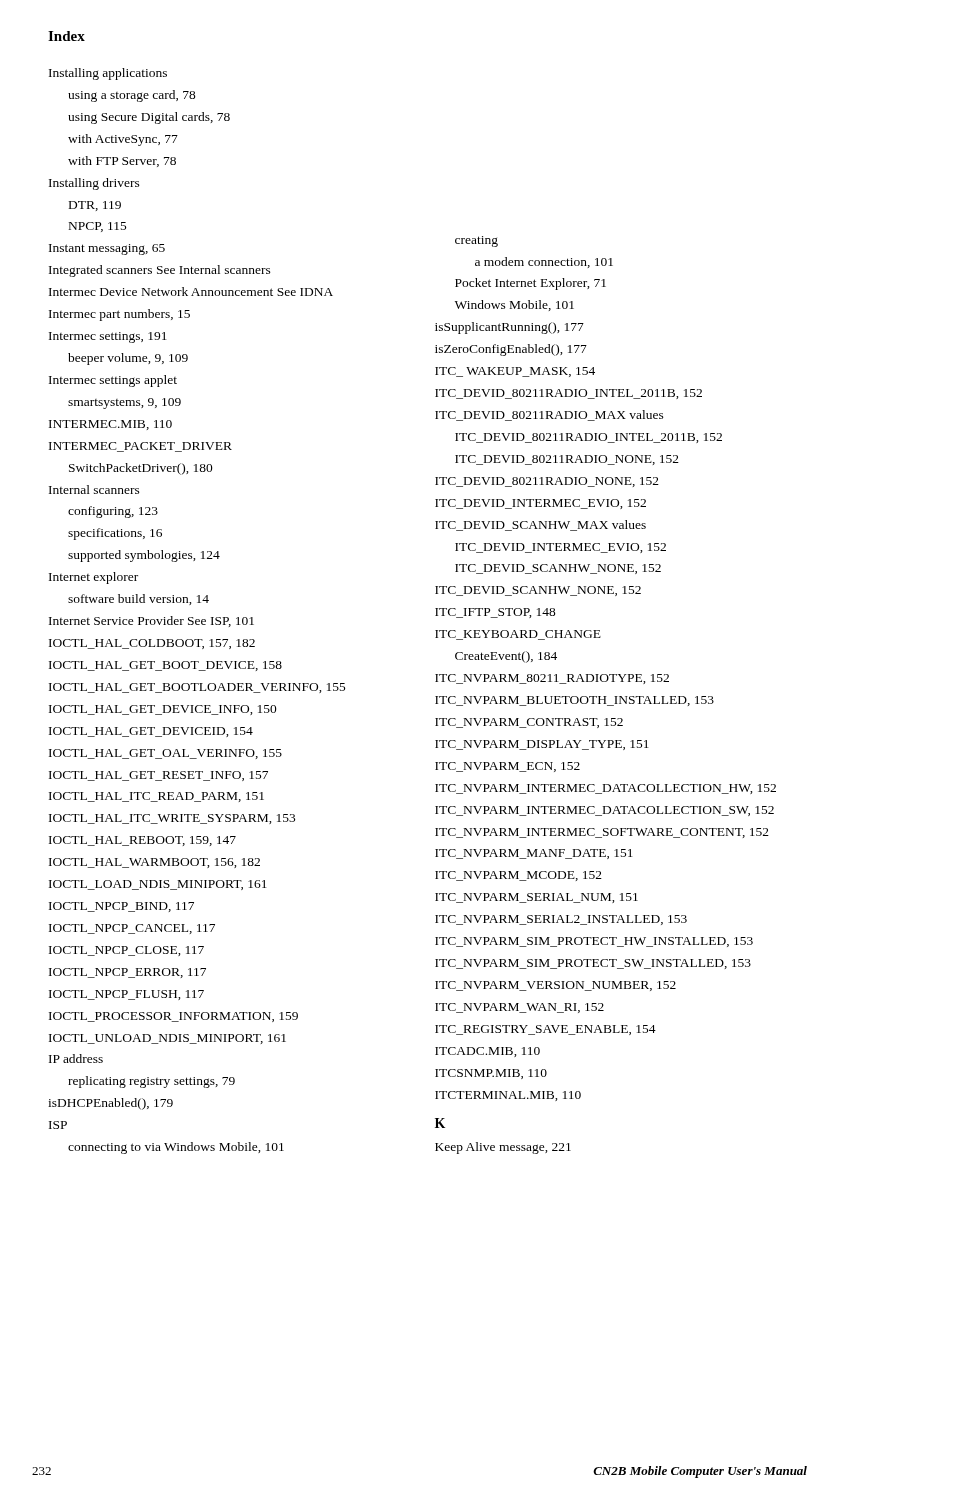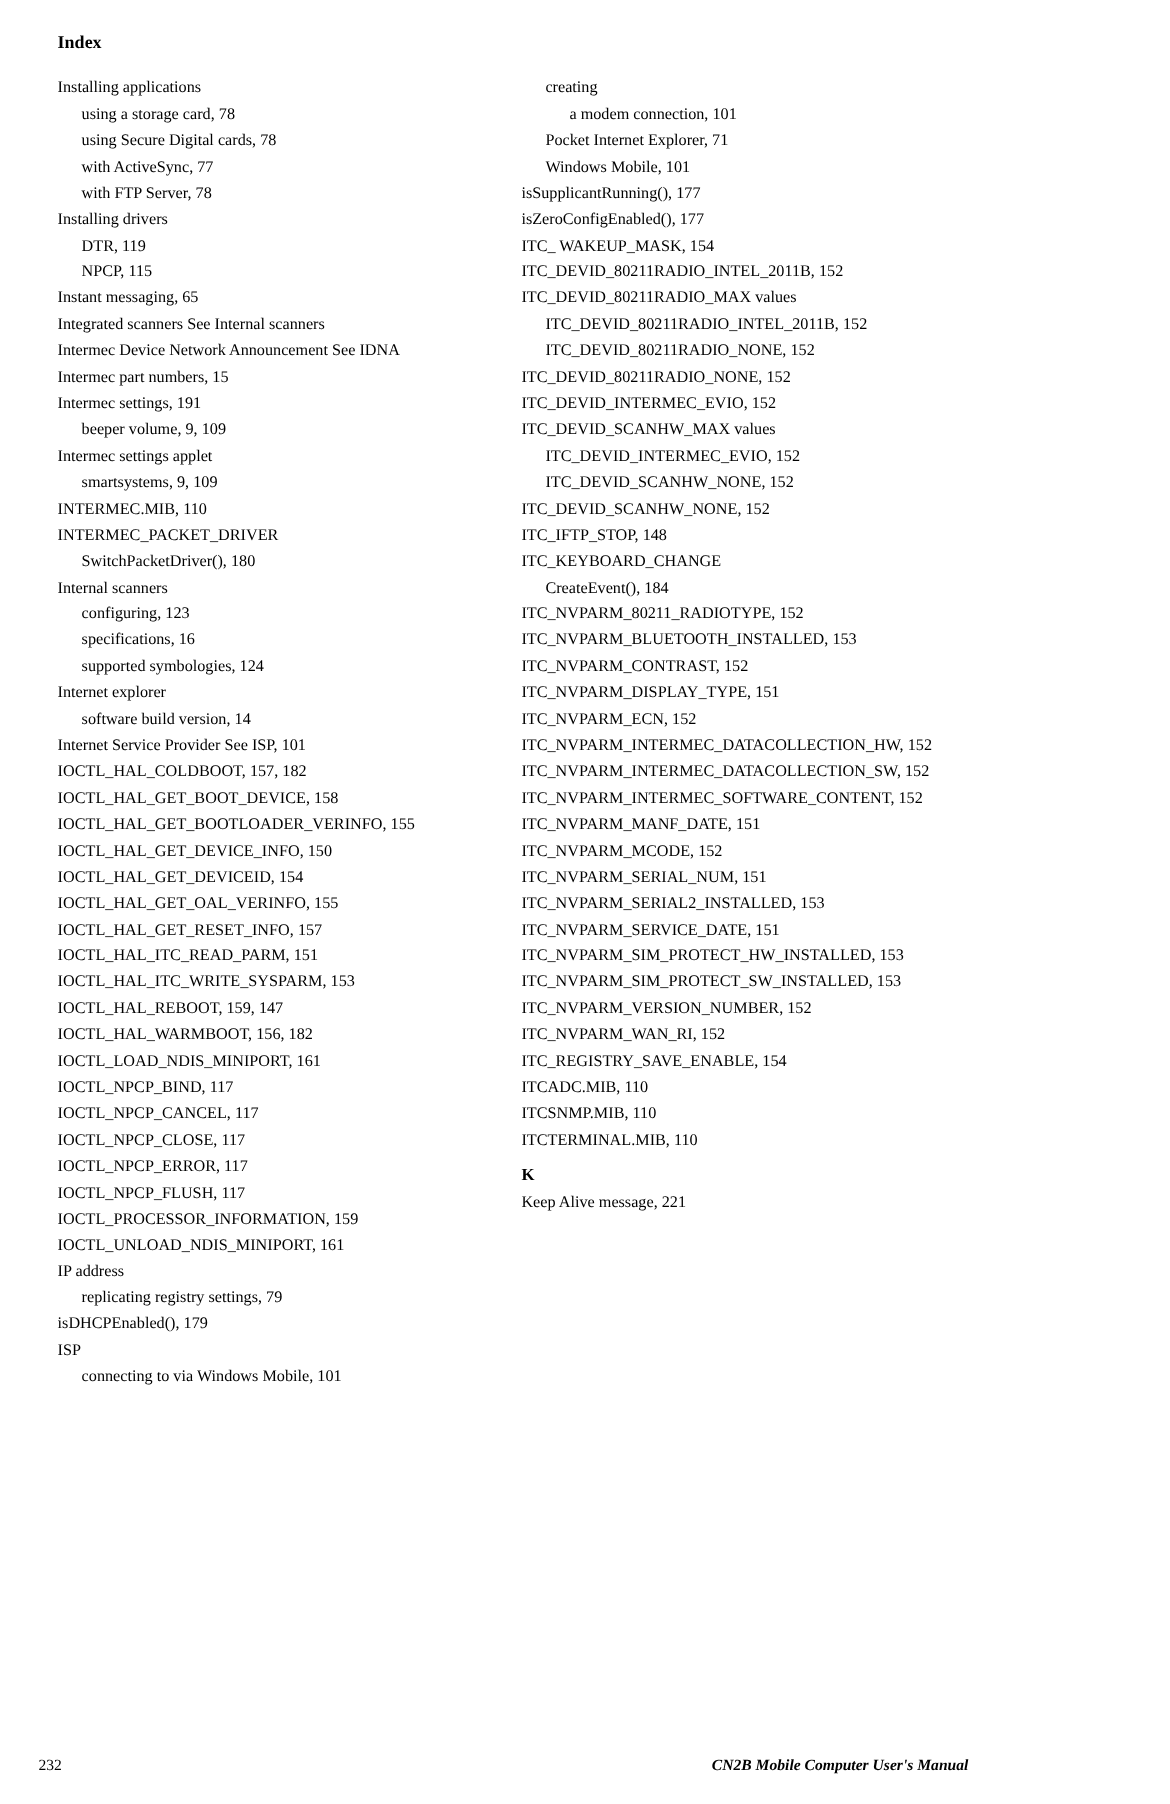--- a/index.html
+++ b/index.html
@@ -19,20 +19,21 @@
       position: relative;
     }
     .page-header {
       font-weight: bold;
       font-size: 15px;
       margin-bottom: 18px;
     }
     .content-area {
       display: flex;
       gap: 0;
+      align-items: flex-end;
     }
     .col {
       flex: 1;
       padding-right: 30px;
       line-height: 1.55;
     }
     .col:last-child {
       padding-right: 0;
     }
     .entry {
@@ -156,21 +157,20 @@
         <div class="entry entry-main">ITC_NVPARM_CONTRAST, 152</div>
         <div class="entry entry-main">ITC_NVPARM_DISPLAY_TYPE, 151</div>
         <div class="entry entry-main">ITC_NVPARM_ECN, 152</div>
         <div class="entry entry-main">ITC_NVPARM_INTERMEC_DATACOLLECTION_HW, 152</div>
         <div class="entry entry-main">ITC_NVPARM_INTERMEC_DATACOLLECTION_SW, 152</div>
         <div class="entry entry-main">ITC_NVPARM_INTERMEC_SOFTWARE_CONTENT, 152</div>
         <div class="entry entry-main">ITC_NVPARM_MANF_DATE, 151</div>
         <div class="entry entry-main">ITC_NVPARM_MCODE, 152</div>
         <div class="entry entry-main">ITC_NVPARM_SERIAL_NUM, 151</div>
         <div class="entry entry-main">ITC_NVPARM_SERIAL2_INSTALLED, 153</div>
-        <div class="entry entry-main">ITC_NVPARM_SERVICE_DATE, 151</div>
         <div class="entry entry-main">ITC_NVPARM_SIM_PROTECT_HW_INSTALLED, 153</div>
         <div class="entry entry-main">ITC_NVPARM_SIM_PROTECT_SW_INSTALLED, 153</div>
         <div class="entry entry-main">ITC_NVPARM_VERSION_NUMBER, 152</div>
         <div class="entry entry-main">ITC_NVPARM_WAN_RI, 152</div>
         <div class="entry entry-main">ITC_REGISTRY_SAVE_ENABLE, 154</div>
         <div class="entry entry-main">ITCADC.MIB, 110</div>
         <div class="entry entry-main">ITCSNMP.MIB, 110</div>
         <div class="entry entry-main">ITCTERMINAL.MIB, 110</div>
         <div class="section-letter">K</div>
         <div class="entry entry-main">Keep Alive message, 221</div>

